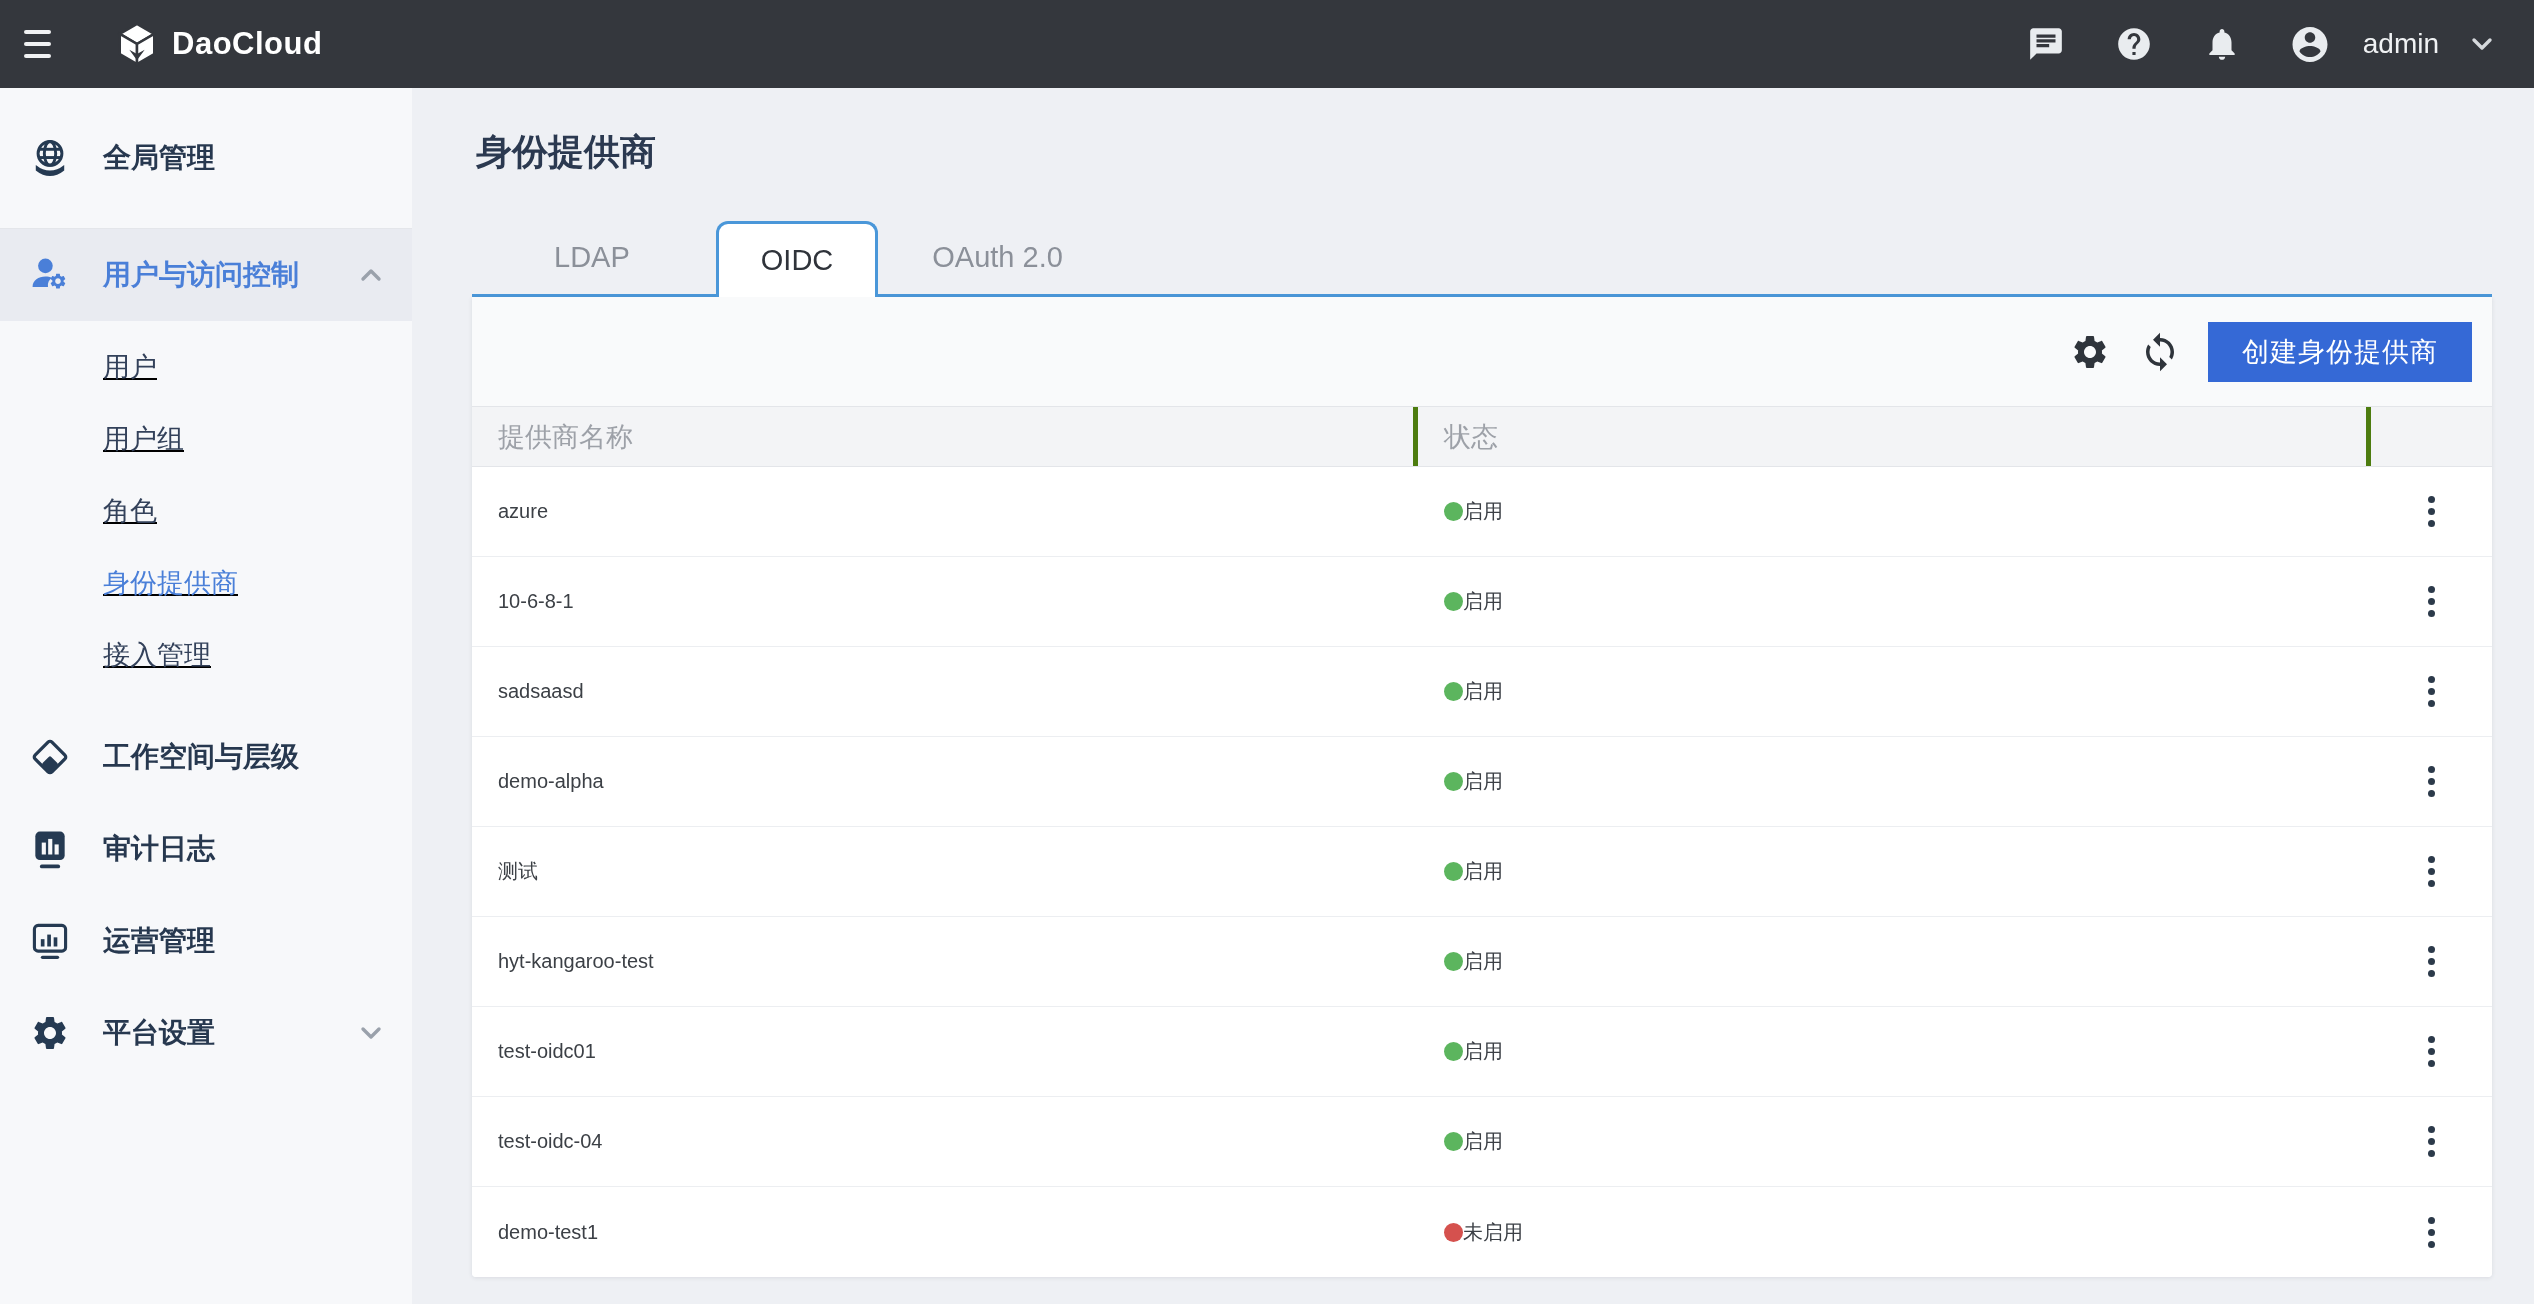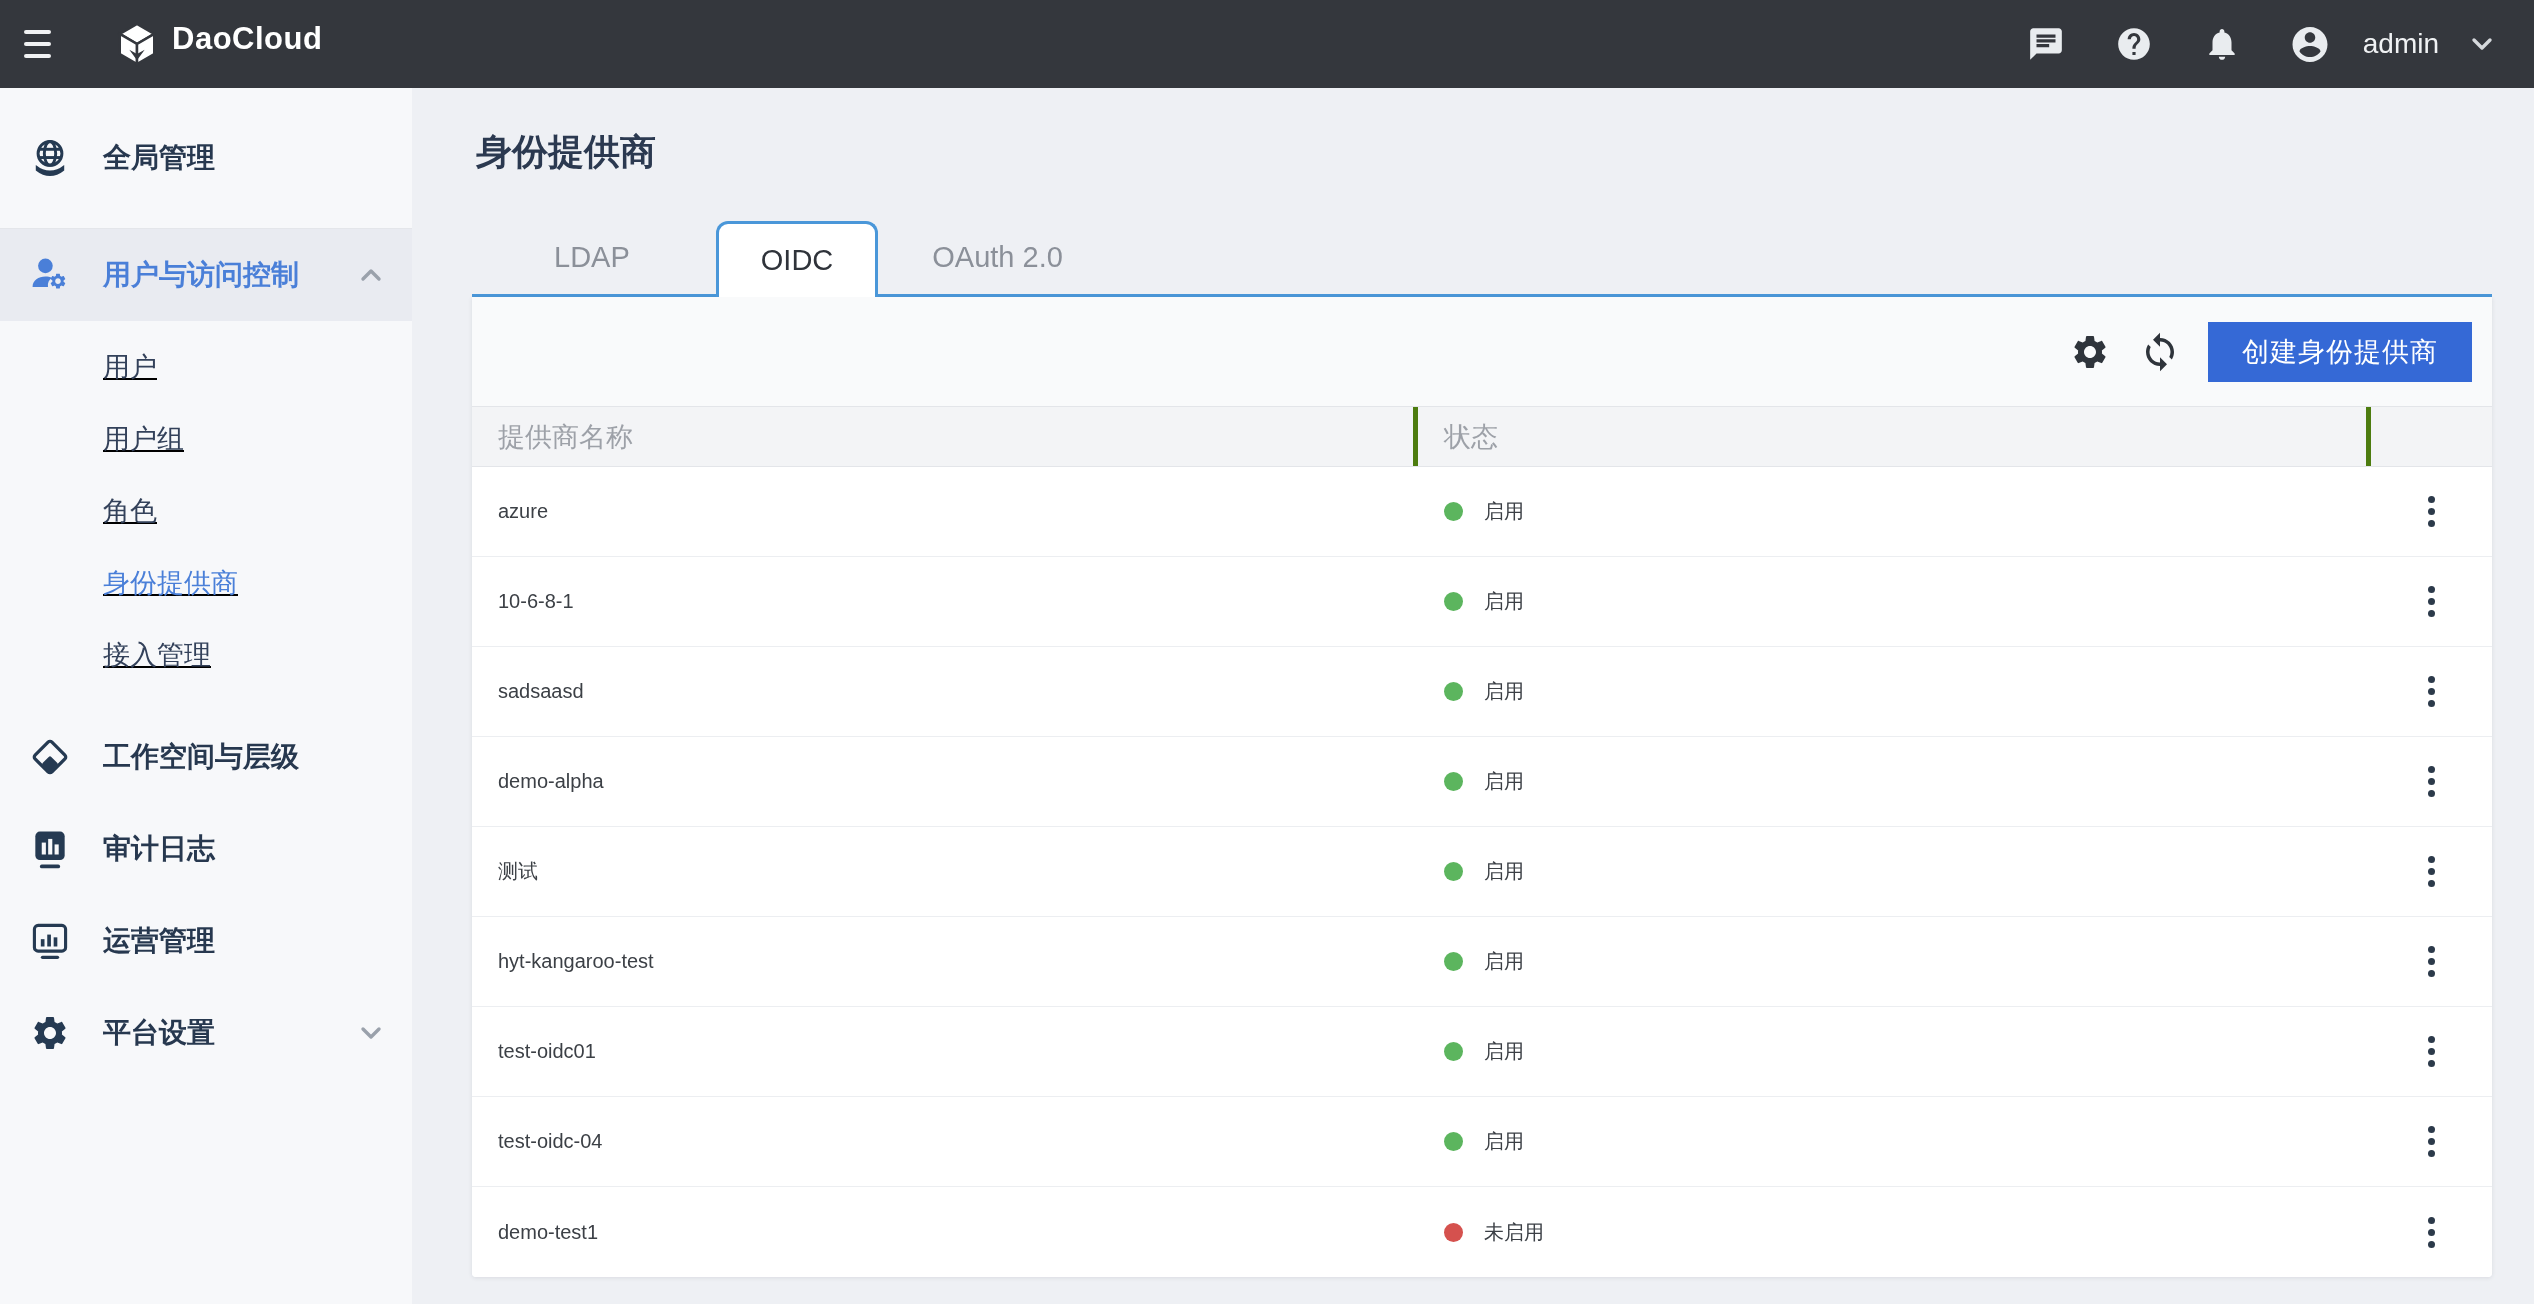--- a/index.html
+++ b/index.html
@@ -13,21 +13,21 @@
   button { font-family:inherit; border:none; background:none; cursor:pointer; }
 
   
   .topbar {
     height:88px; background:#34373d; display:flex; align-items:center;
     padding:0 41px 0 24px; color:#eceef1;
   }
   .hamburger { width:44px; height:44px; display:flex; flex-direction:column;
     justify-content:center; gap:8px; cursor:pointer; }
   .hamburger span { display:block; width:27px; height:4px; border-radius:2px; background:#f1f2f4; }
-  .brand { display:flex; align-items:flex-start; margin-left:46px; gap:12px; }
+  .brand { display:flex; align-items:center; margin-left:46px; gap:12px; }
   .brand svg { width:46px; height:46px; }
   .brand-name { font-size:31px; font-weight:700; color:#fff; letter-spacing:0.5px; }
   .topbar-right { margin-left:auto; display:flex; align-items:center; gap:46px; }
   .tb-icon { width:42px; height:42px; display:flex; align-items:center; justify-content:center; cursor:pointer; }
   .tb-icon svg { width:38px; height:38px; fill:#e9ecef; }
   .tb-avatar svg { width:45px; height:45px; }
   .tb-user { display:flex; align-items:center; gap:32px; cursor:pointer; }
   .tb-username { font-size:28px; color:#f0f2f4; }
   .chev { width:22px; height:14px; }
   .chev polyline { fill:none; stroke:#d6d9dd; stroke-width:3.4; stroke-linecap:round; stroke-linejoin:round; }
@@ -85,21 +85,21 @@
 
   .t-head, .t-row { display:grid; grid-template-columns:946px 953px 1fr; }
   .t-head { height:61px; background:#f3f4f6; border-top:1px solid #e3e5e9;
     border-bottom:1px solid #e3e5e9; }
   .t-head .hcell { display:flex; align-items:center; padding-left:26px;
     font-size:27px; color:#9da1a8; border-right:5px solid #4d7c0f; }
   .t-head .hcell:last-child { border-right:none; }
   .t-row { height:90px; background:#fff; border-bottom:1px solid #eceef1; }
   .t-row:last-child { border-bottom:none; border-radius:0 0 4px 4px; }
   .cell { display:flex; align-items:center; padding-left:26px; font-size:20px; color:#3c4046; }
-  .cell.status { gap:21px; }
+  .cell.status { }
   .dot { width:19px; height:19px; border-radius:50%; flex:none; }
   .dot.on { background:#5cb55e; }
   .dot.off { background:#d5514e; }
   .cell.action { justify-content:center; padding-left:0; }
   .kebab { display:flex; flex-direction:column; gap:5px; padding:10px; }
   .kebab span { width:7px; height:7px; border-radius:50%; background:#2c3a4a; }
 </style>
 </head>
 <body>
 

